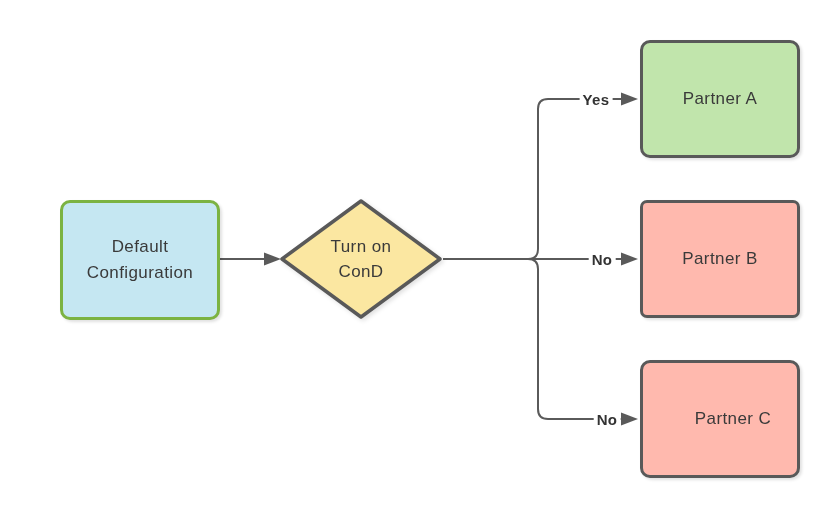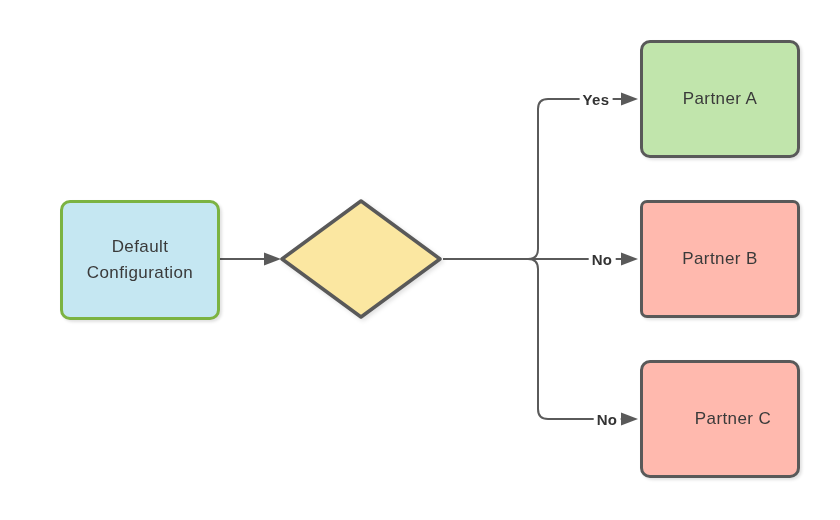--- a/index.html
+++ b/index.html
@@ -73,20 +73,21 @@
   </svg>
 
   <div class="node node-default">
     <span class="node-label">Default Configuration</span>
   </div>
 
   <div class="decision">
     <svg width="168" height="126" viewBox="0 0 168 126">
       <polygon points="5,63 84,5 163,63 84,121"></polygon>
     </svg>
+    <span class="decision-label">Turn on ConD</span>
   </div>
 
   <div class="node node-a">
     <span class="node-label">Partner A</span>
   </div>
 
   <div class="node node-b">
     <span class="node-label">Partner B</span>
   </div>
 

